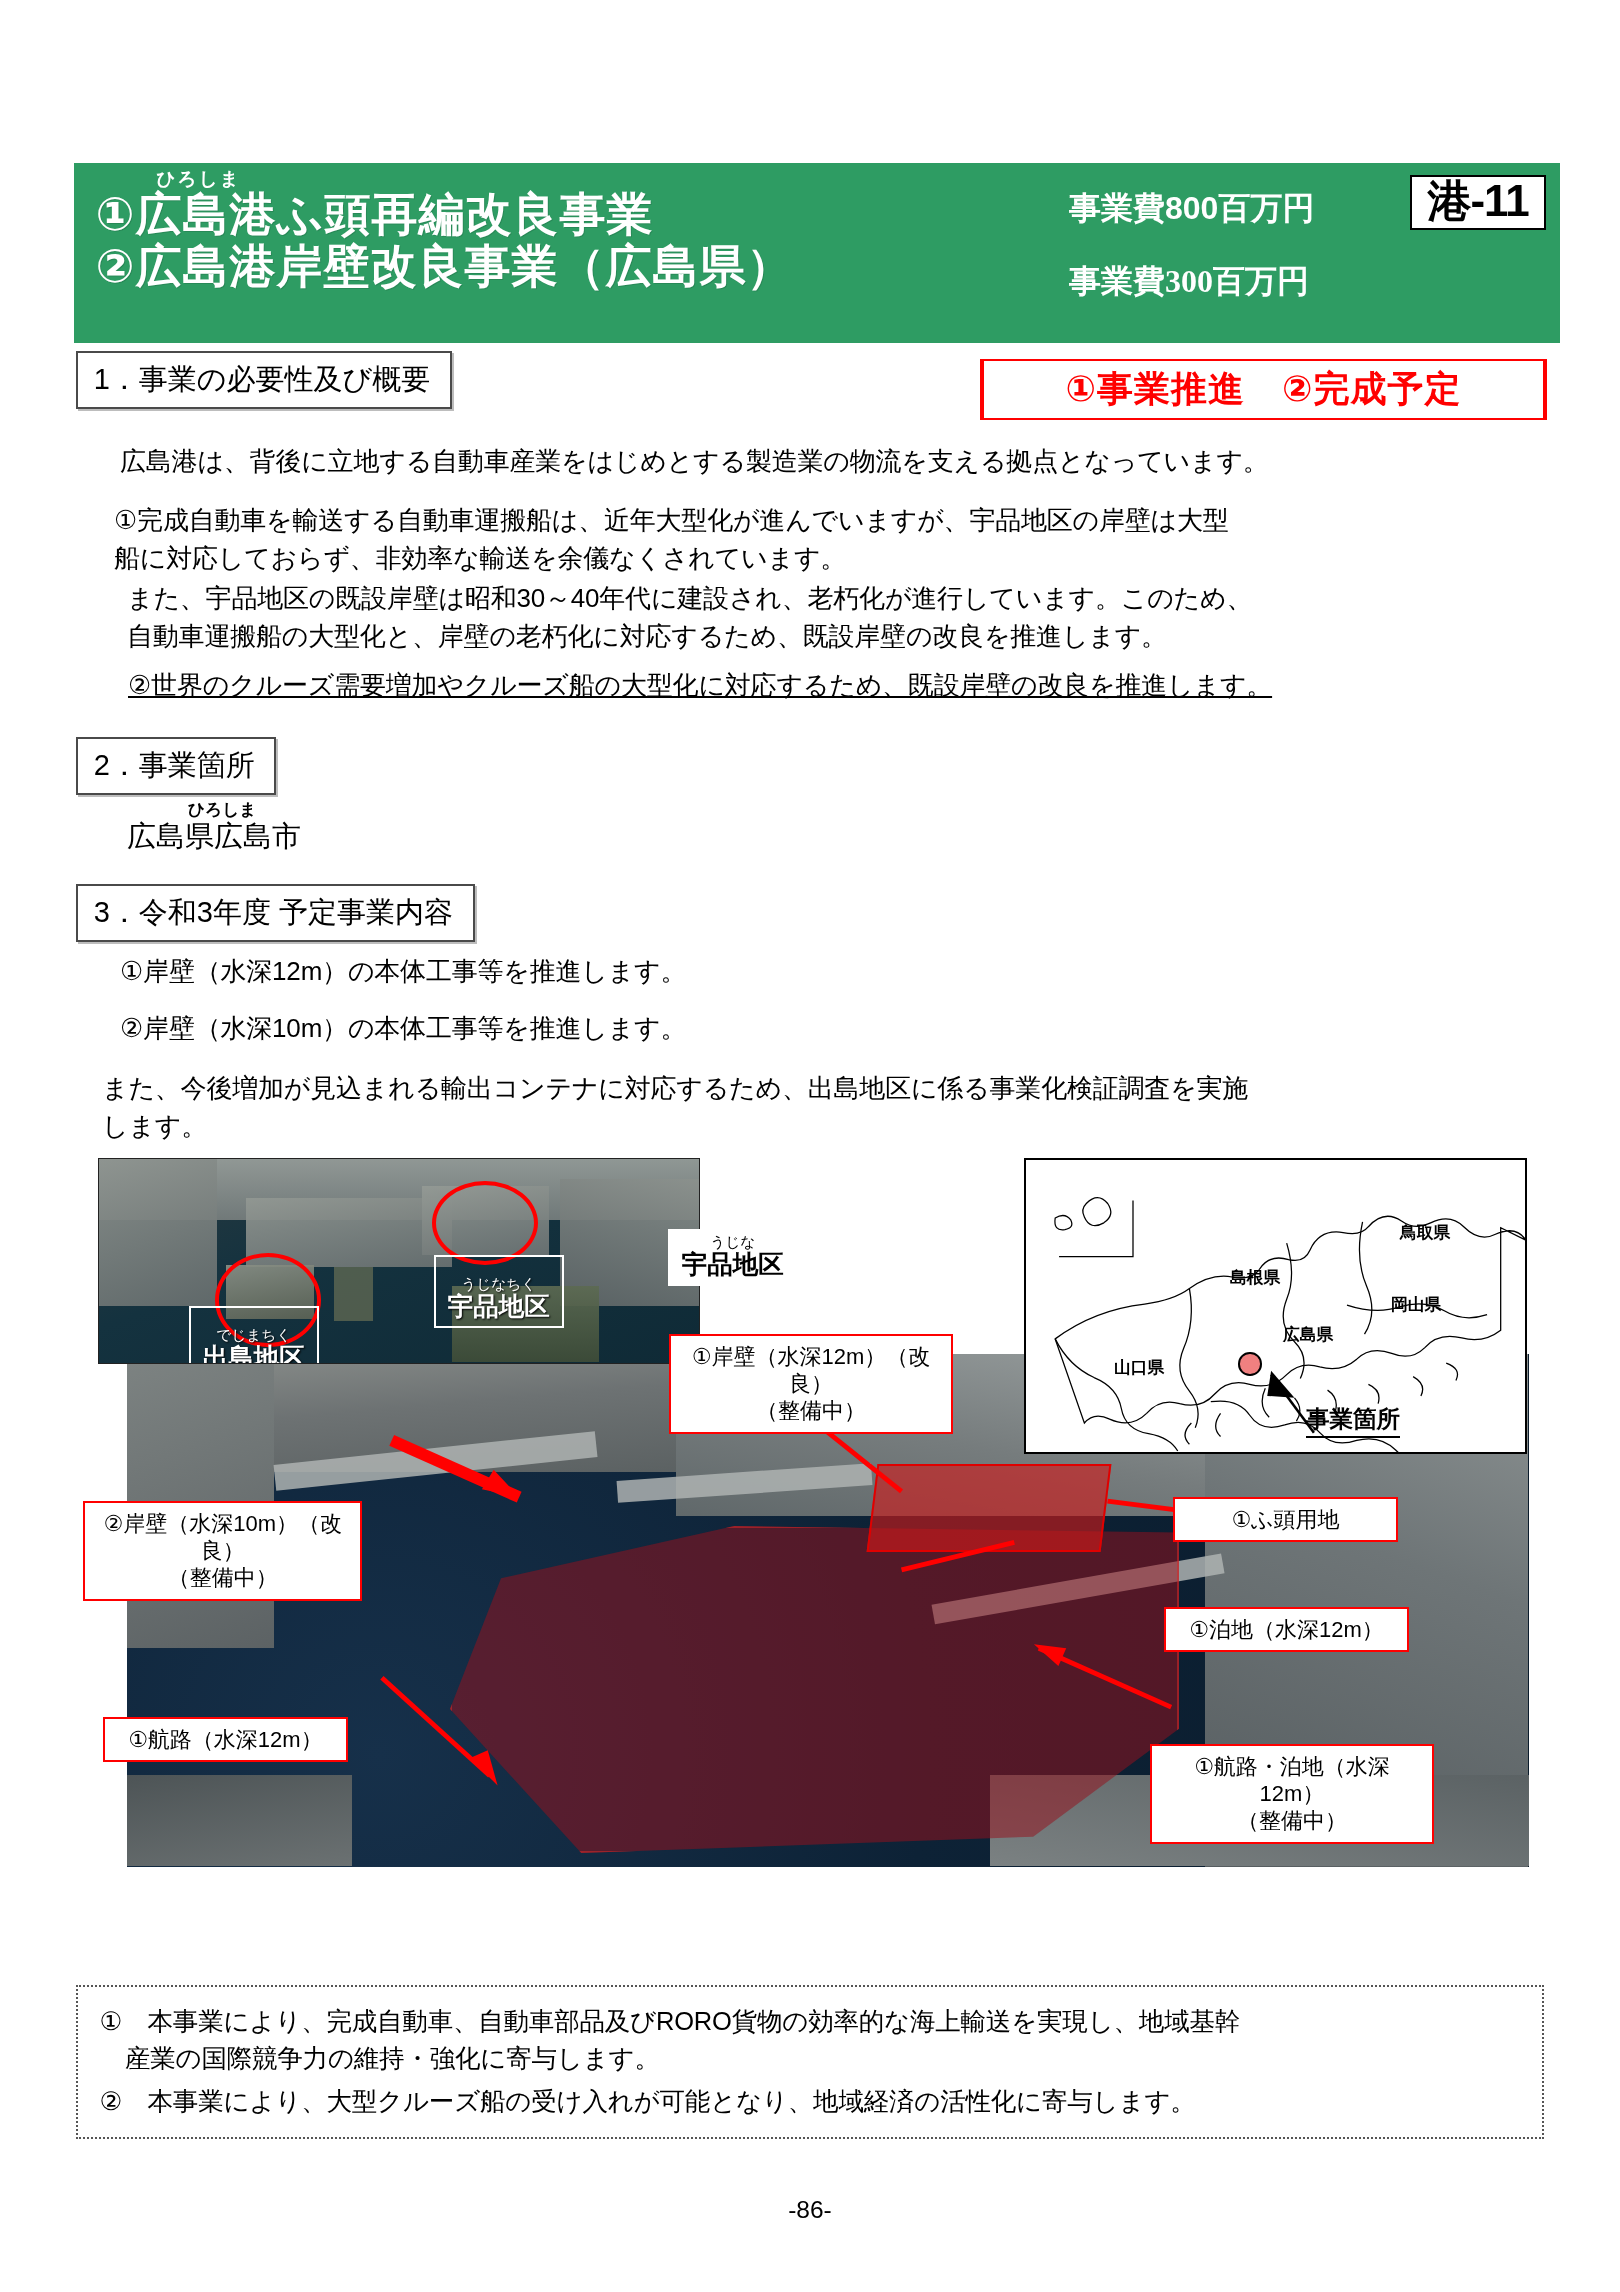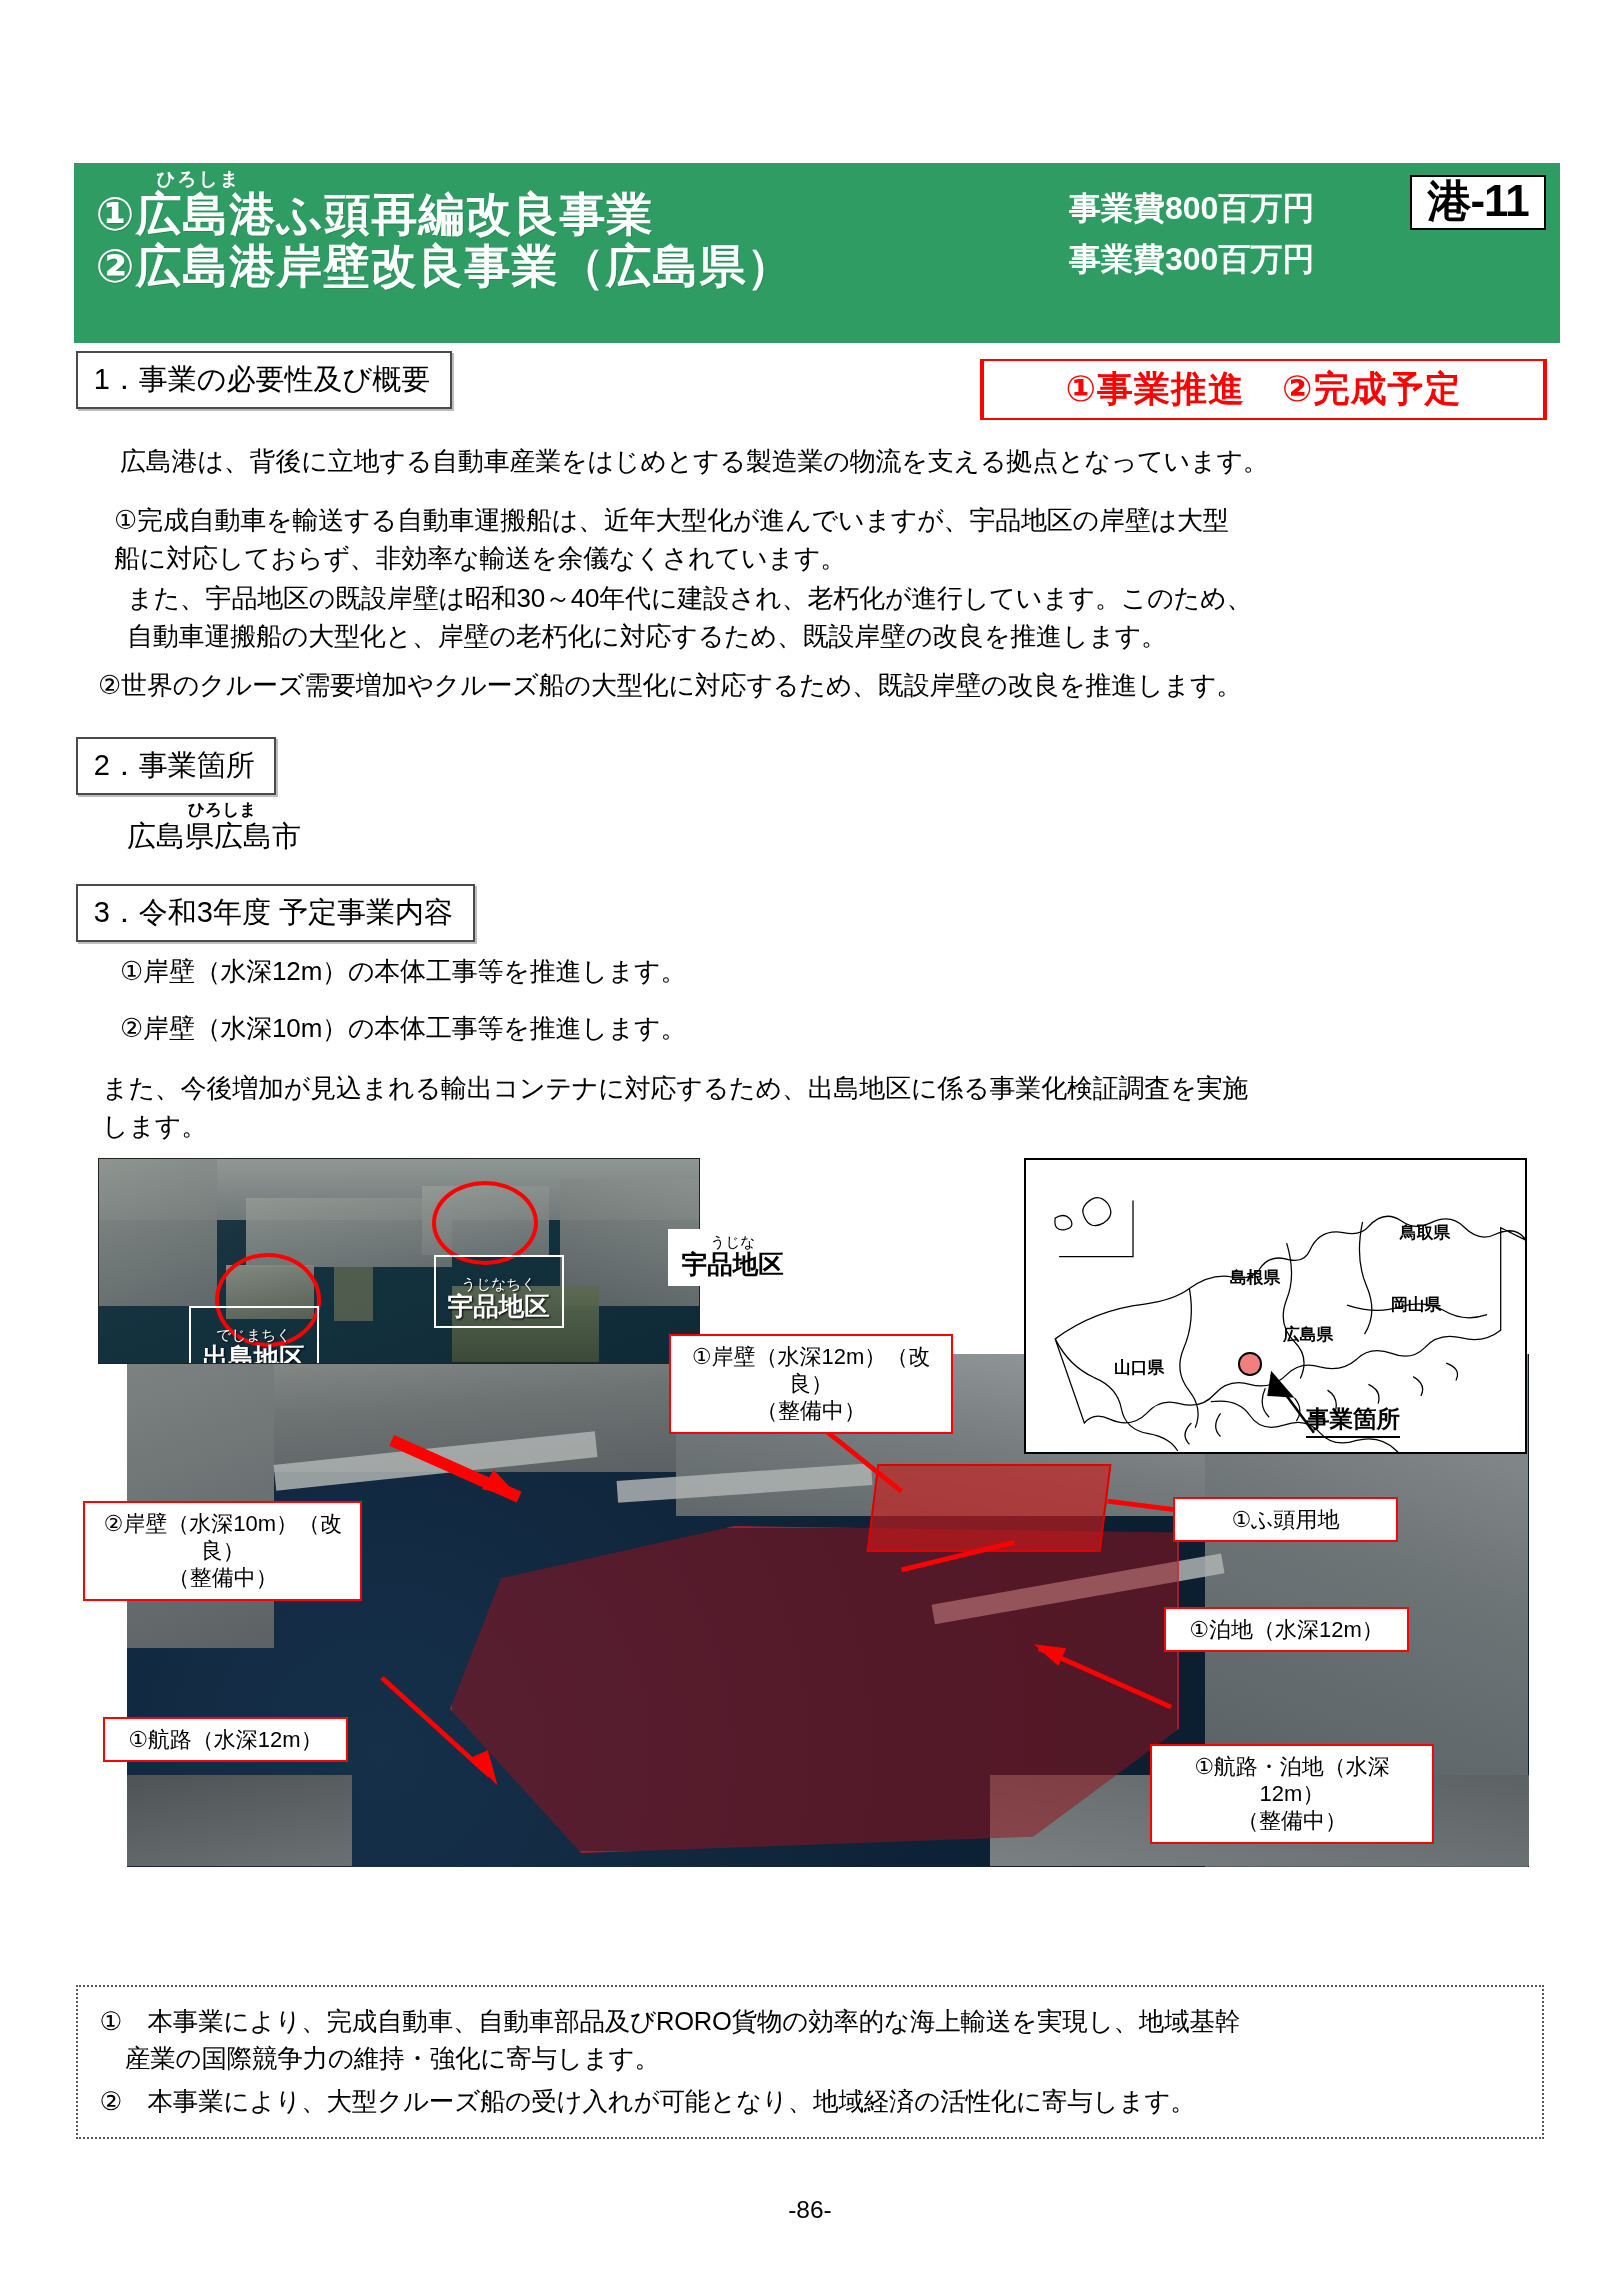--- a/index.html
+++ b/index.html
@@ -24,21 +24,21 @@
   .hdr-line{
     font-size:46px;font-weight:bold;color:#ffffff;
     letter-spacing:1px;line-height:1.12;white-space:nowrap;
     text-shadow:1px 1px 0 rgba(0,0,0,.12);
   }
   .hdr-costs{position:absolute;left:995px;top:29px;}
   .cost{
     font-size:32px;font-weight:bold;color:#ffffff;letter-spacing:0px;
     line-height:1.0;white-space:nowrap;
   }
-  .cost.second{margin-top:19px;}
+  .cost.second{margin-top:41px;font-family:Liberation Serif, serif;}
   .badge{
     position:absolute;right:13.7px;top:11.8px;
     background:#ffffff;border:2.9px solid #000;
     padding:1px 15.7px 3.9px 15.7px;
     font-size:44px;font-weight:bold;line-height:1.05;letter-spacing:-1px;
     color:#000;
   }
 
   
   .sec-head{
@@ -175,21 +175,21 @@
 
   <div class="status-box">
     <div class="status-inner">①事業推進　②完成予定</div>
   </div>
 
   <div class="para" style="left:120px;top:443px;width:1411px;">広島港は、背後に立地する自動車産業をはじめとする製造業の物流を支える拠点となっています。</div>
   <div class="para" style="left:114px;top:502px;width:1421px;">①完成自動車を輸送する自動車運搬船は、近年大型化が進んでいますが、宇品地区の岸壁は大型
 船に対応しておらず、非効率な輸送を余儀なくされています。</div>
   <div class="para" style="left:127px;top:580px;width:1411px;">また、宇品地区の既設岸壁は昭和30～40年代に建設され、老朽化が進行しています。このため、
 自動車運搬船の大型化と、岸壁の老朽化に対応するため、既設岸壁の改良を推進します。</div>
-  <div class="para" style="left:98px;top:667px;width:1421px;">②世界のクルーズ需要増加やクルーズ船の大型化に対応するため、既設岸壁の改良を推進します。</div>
+  <div class="para" style="left:128px;top:667px;width:1421px;text-decoration:underline;">②世界のクルーズ需要増加やクルーズ船の大型化に対応するため、既設岸壁の改良を推進します。</div>
 
   <div class="sec-head" style="left:76px;top:737px;">2．事業箇所</div>
   <div style="position:absolute;left:127px;top:802px;">
     <div style="font-size:16.7px;font-weight:bold;margin-left:61px;line-height:1;">ひろしま</div>
     <div style="font-size:29px;line-height:1.2;">広島県広島市</div>
   </div>
 
   <div class="sec-head" style="left:76px;top:884px;">3．令和3年度 予定事業内容</div>
   <div class="para" style="left:120px;top:953px;width:1402px;">①岸壁（水深12m）の本体工事等を推進します。</div>
   <div class="para" style="left:120px;top:1010px;width:1402px;">②岸壁（水深10m）の本体工事等を推進します。</div>

